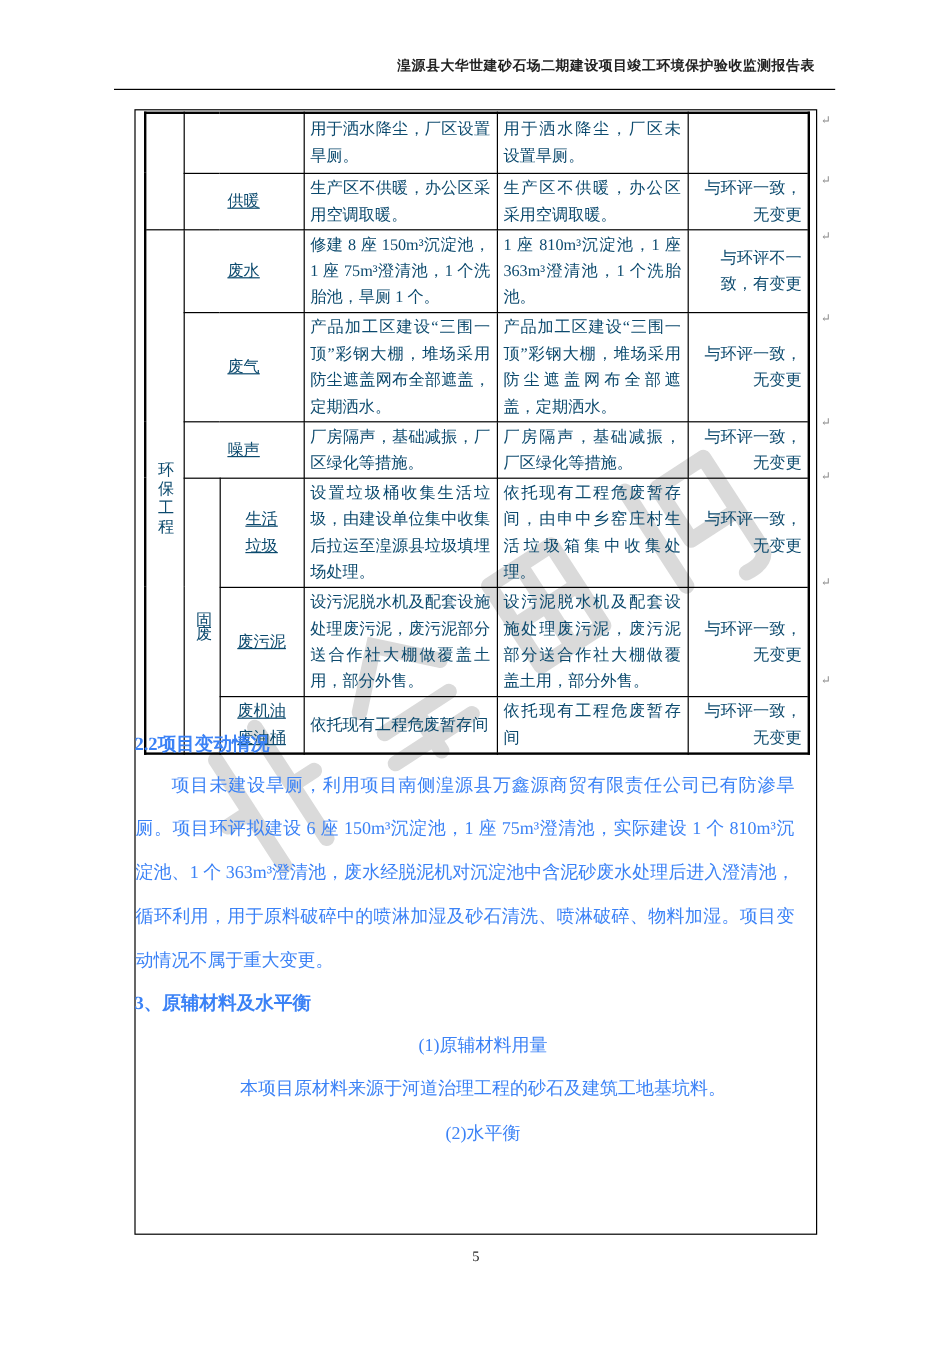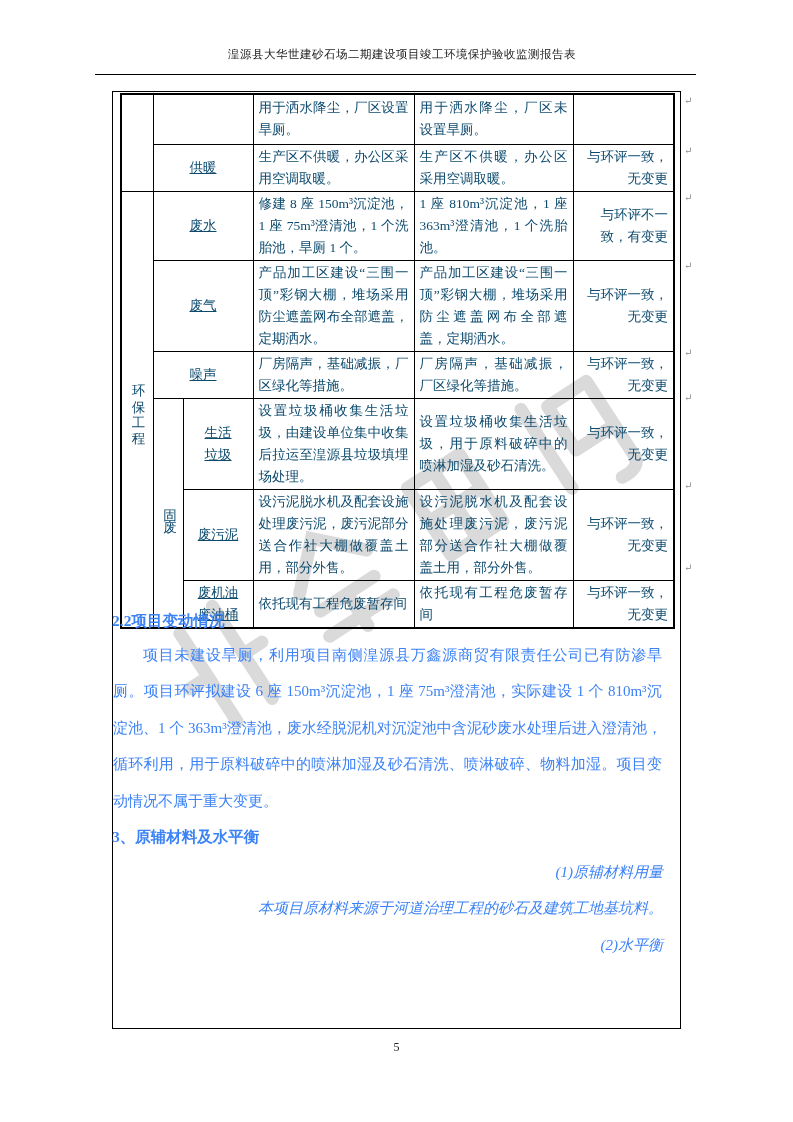--- a/index.html
+++ b/index.html
@@ -2,22 +2,22 @@
 <html><head>
 <meta charset="utf-8">
 <style>
   html,body{margin:0;padding:0;background:#ffffff;}
   #page{
     position:relative;width:793px;height:1122px;background:#ffffff;overflow:hidden;
     font-family:"Liberation Serif","DejaVu Serif",serif;color:#111;
   }
   
   .doc-header{
-    position:absolute;left:102px;top:47px;width:600px;text-align:center;
-    font-size:11.5px;font-weight:400;letter-spacing:.5px;color:#222;
+    position:absolute;left:79px;top:47px;width:600px;text-align:right;
+    font-size:11.5px;font-weight:700;letter-spacing:.5px;color:#222;
   }
   .header-rule{position:absolute;left:95px;top:74px;width:601px;border-top:1.6px solid #000;}
   
   .outer-frame{position:absolute;left:112px;top:91px;width:567px;height:936px;border:1.6px solid #000;}
   
   table.envtable{
     position:absolute;left:120px;top:93px;width:553px;
     border-collapse:collapse;table-layout:fixed;
     font-size:13.5px;line-height:22px;color:#0c4a6e;
   }
@@ -34,21 +34,21 @@
   .prewrap{white-space:pre-line;margin-top:15px;}
   
   .pmark{position:absolute;left:684px;font-size:10px;color:#8a8a8a;line-height:10px;}
   
   .textflow{
     position:absolute;left:112px;top:606px;width:551px;
     font-size:15px;color:#3b82f6;
   }
   .textflow .sec-heading{font-weight:700;font-size:15.5px;line-height:30px;margin:0;}
   .textflow p{margin:1px;line-height:36.4px;text-align:justify;text-indent:2em;}
-  .textflow .item-line{margin:0;line-height:36.4px;text-indent:2em;text-align:right;font-style:italic;}
+  .textflow .item-line{margin:0;line-height:36.4px;text-indent:2em;text-align:center;}
   .textflow .sec-heading.h3{line-height:34px;}
   
   .page-number{position:absolute;left:0;top:1040px;width:793px;text-align:center;font-size:12px;color:#222;}
   
   .watermark{position:absolute;left:100px;top:320px;width:600px;height:460px;pointer-events:none;}
 </style>
 </head>
 <body>
 
 <div id="page">
@@ -111,21 +111,21 @@
       <td class="content">厂房隔声，基础减振，厂区绿化等措施。</td>
       <td class="change">与环评一致，无变更</td>
     </tr>
     <tr style="height:88px">
       <td class="lbl" rowspan="3">
         <span class="vtext small">固废</span>
       </td>
       <td class="lbl prewrap">生活
 垃圾</td>
       <td class="content">设置垃圾桶收集生活垃圾，由建设单位集中收集后拉运至湟源县垃圾填埋场处理。</td>
-      <td class="content">设置垃圾桶收集生活垃圾，用于原料破碎中的喷淋加湿及砂石清洗。</td>
+      <td class="content">依托现有工程危废暂存间，由申中乡窑庄村生活垃圾箱集中收集处理。</td>
       <td class="change">与环评一致，无变更</td>
     </tr>
     <tr style="height:82px">
       <td class="lbl prewrap">废污泥</td>
       <td class="content">设污泥脱水机及配套设施处理废污泥，废污泥部分送合作社大棚做覆盖土用，部分外售。</td>
       <td class="content">设污泥脱水机及配套设施处理废污泥，废污泥部分送合作社大棚做覆盖土用，部分外售。</td>
       <td class="change">与环评一致，无变更</td>
     </tr>
     <tr style="height:45px">
       <td class="lbl prewrap">废机油

